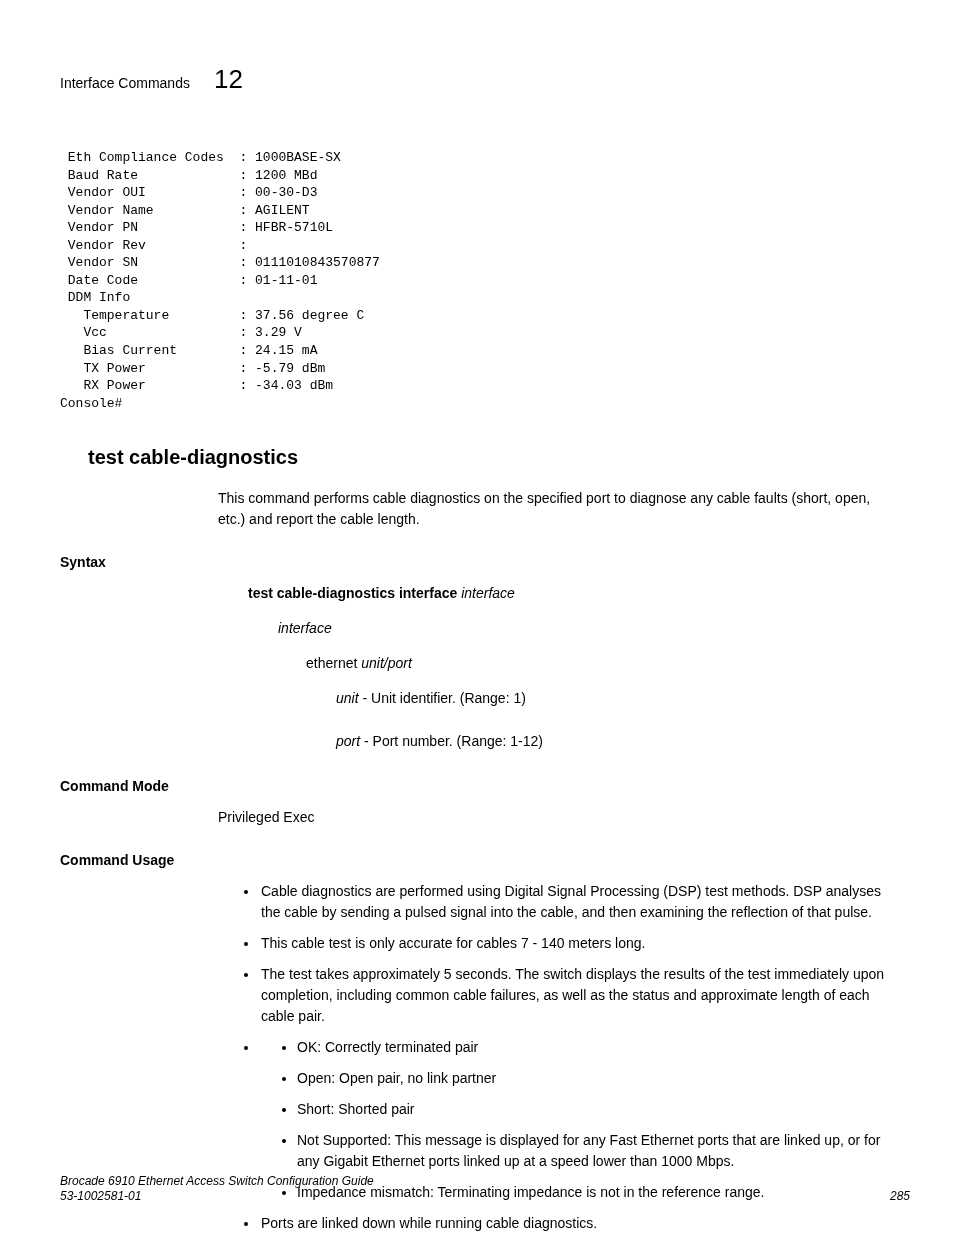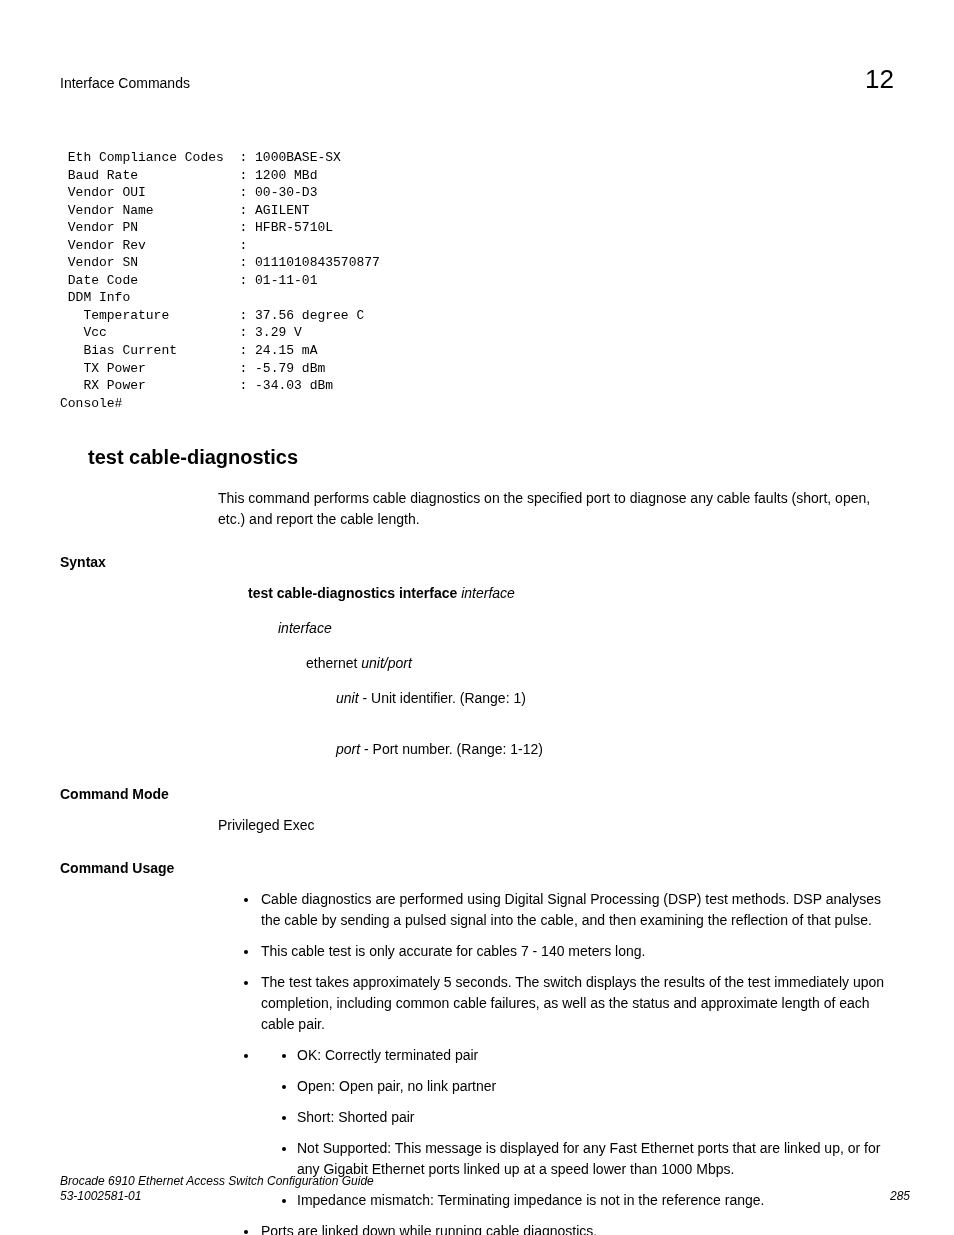--- a/index.html
+++ b/index.html
@@ -9,21 +9,21 @@
       line-height: 1.5;
       color: #000;
       background: #fff;
       width: 954px;
       height: 1235px;
       position: relative;
       padding: 60px 60px 40px 60px;
     }
     .header {
       display: flex;
-      justify-content: space-between;
+      justify-content: flex-start;
       align-items: baseline;
       margin-bottom: 50px;
       gap: 24px;
     }
     .header-chapter {
       font-size: 26px;
       font-weight: normal;
     }
     .code-block {
       font-family: Liberation Mono, monospace;
@@ -51,21 +51,21 @@
     .syntax-line {
       margin-left: 188px;
       margin-bottom: 14px;
     }
     .syntax-line .bold { font-weight: bold; }
     .syntax-line .italic { font-style: italic; }
     .indent-1 { margin-left: 218px; margin-bottom: 14px; font-style: italic;}
     .indent-2 { margin-left: 246px; margin-bottom: 14px; }
     .indent-2 .bold { font-weight: normal; font-style: normal; }
     .indent-2 .italic { font-style: italic; }
-    .indent-3 { margin-left: 276px; margin-bottom: 30px; }
+    .indent-3 { margin-left: 276px; margin-bottom: 22px; }
     .indent-3 .italic { font-style: italic; }
     ul.outer {
       list-style: disc;
       margin-left: 175px;
       padding-left: 24px;
       margin-bottom: 16px;
     }
     ul.outer > li {
       margin-bottom: 10px;
       padding-left: 2px;

